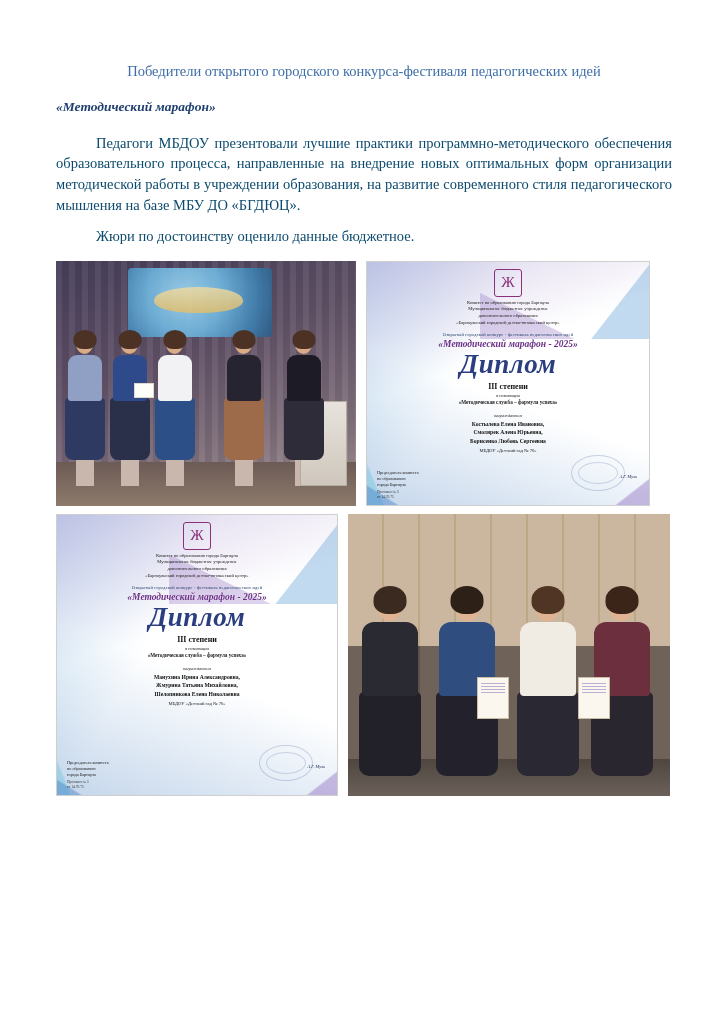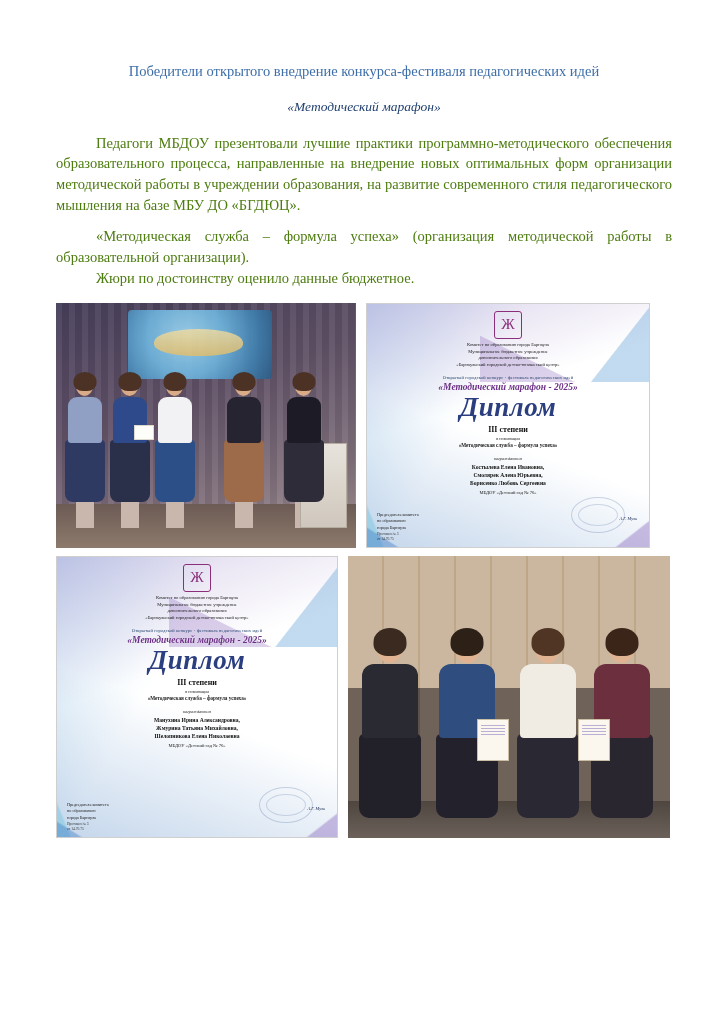--- a/index.html
+++ b/index.html
@@ -22,34 +22,33 @@
   }
   .doc-title {
     text-align: center;
     color: #3e6ea8;
     font-size: 14.5px;
     line-height: 1.3;
     margin: 0 0 18px 0;
     font-weight: normal;
   }
   .doc-subtitle {
-    text-align: center;
     color: #1f3f6e;
     font-size: 13.5px;
-    font-weight: normal;
+    font-weight: bold;
     font-style: italic;
     margin: 0 0 18px 0;
   }
   p.body-par {
     font-size: 14.5px;
     line-height: 1.42;
     text-align: justify;
     text-indent: 40px;
     margin: 0 0 11px 0;
-    color: #4d7c0f;
+    color: #0c4a6e;
     hyphens: none;
   }
   p.tight {
     margin-bottom: 1px;
   }
   .photos {
     margin-top: 14px;
     position: relative;
   }
   .row {
@@ -454,25 +453,24 @@
   .g4 .hair { background: #3b2518; }
   .g4 .torso { background: #6b2f3d; }
   .g4 .skirt { background: #2a2630; }
   .g4 .dipl { left: -8px; }
 </style>
 </head>
 <body>
 
 <div class="page">
 
-  <h1 class="doc-title">Победители открытого внедрение конкурса-фестиваля педагогических идей</h1>
+  <h1 class="doc-title">Победители открытого городского конкурса-фестиваля педагогических идей</h1>
   <div class="doc-subtitle">«Методический марафон»</div>
 
   <p class="body-par">Педагоги МБДОУ презентовали лучшие практики программно-методического обеспечения образовательного процесса, направленные на внедрение новых оптимальных форм организации методической работы в учреждении образования, на развитие современного стиля педагогического мышления на базе МБУ ДО «БГДЮЦ».</p>
-  <p class="body-par tight">«Методическая служба – формула успеха» (организация методической работы в образовательной организации).</p>
   <p class="body-par">Жюри по достоинству оценило данные бюджетное.</p>
 
   <div class="photos">
 
     <div class="row">
 
       <div class="stage-photo">
         <div class="curtain"></div>
         <div class="screen"></div>
         <div class="floor"></div>

